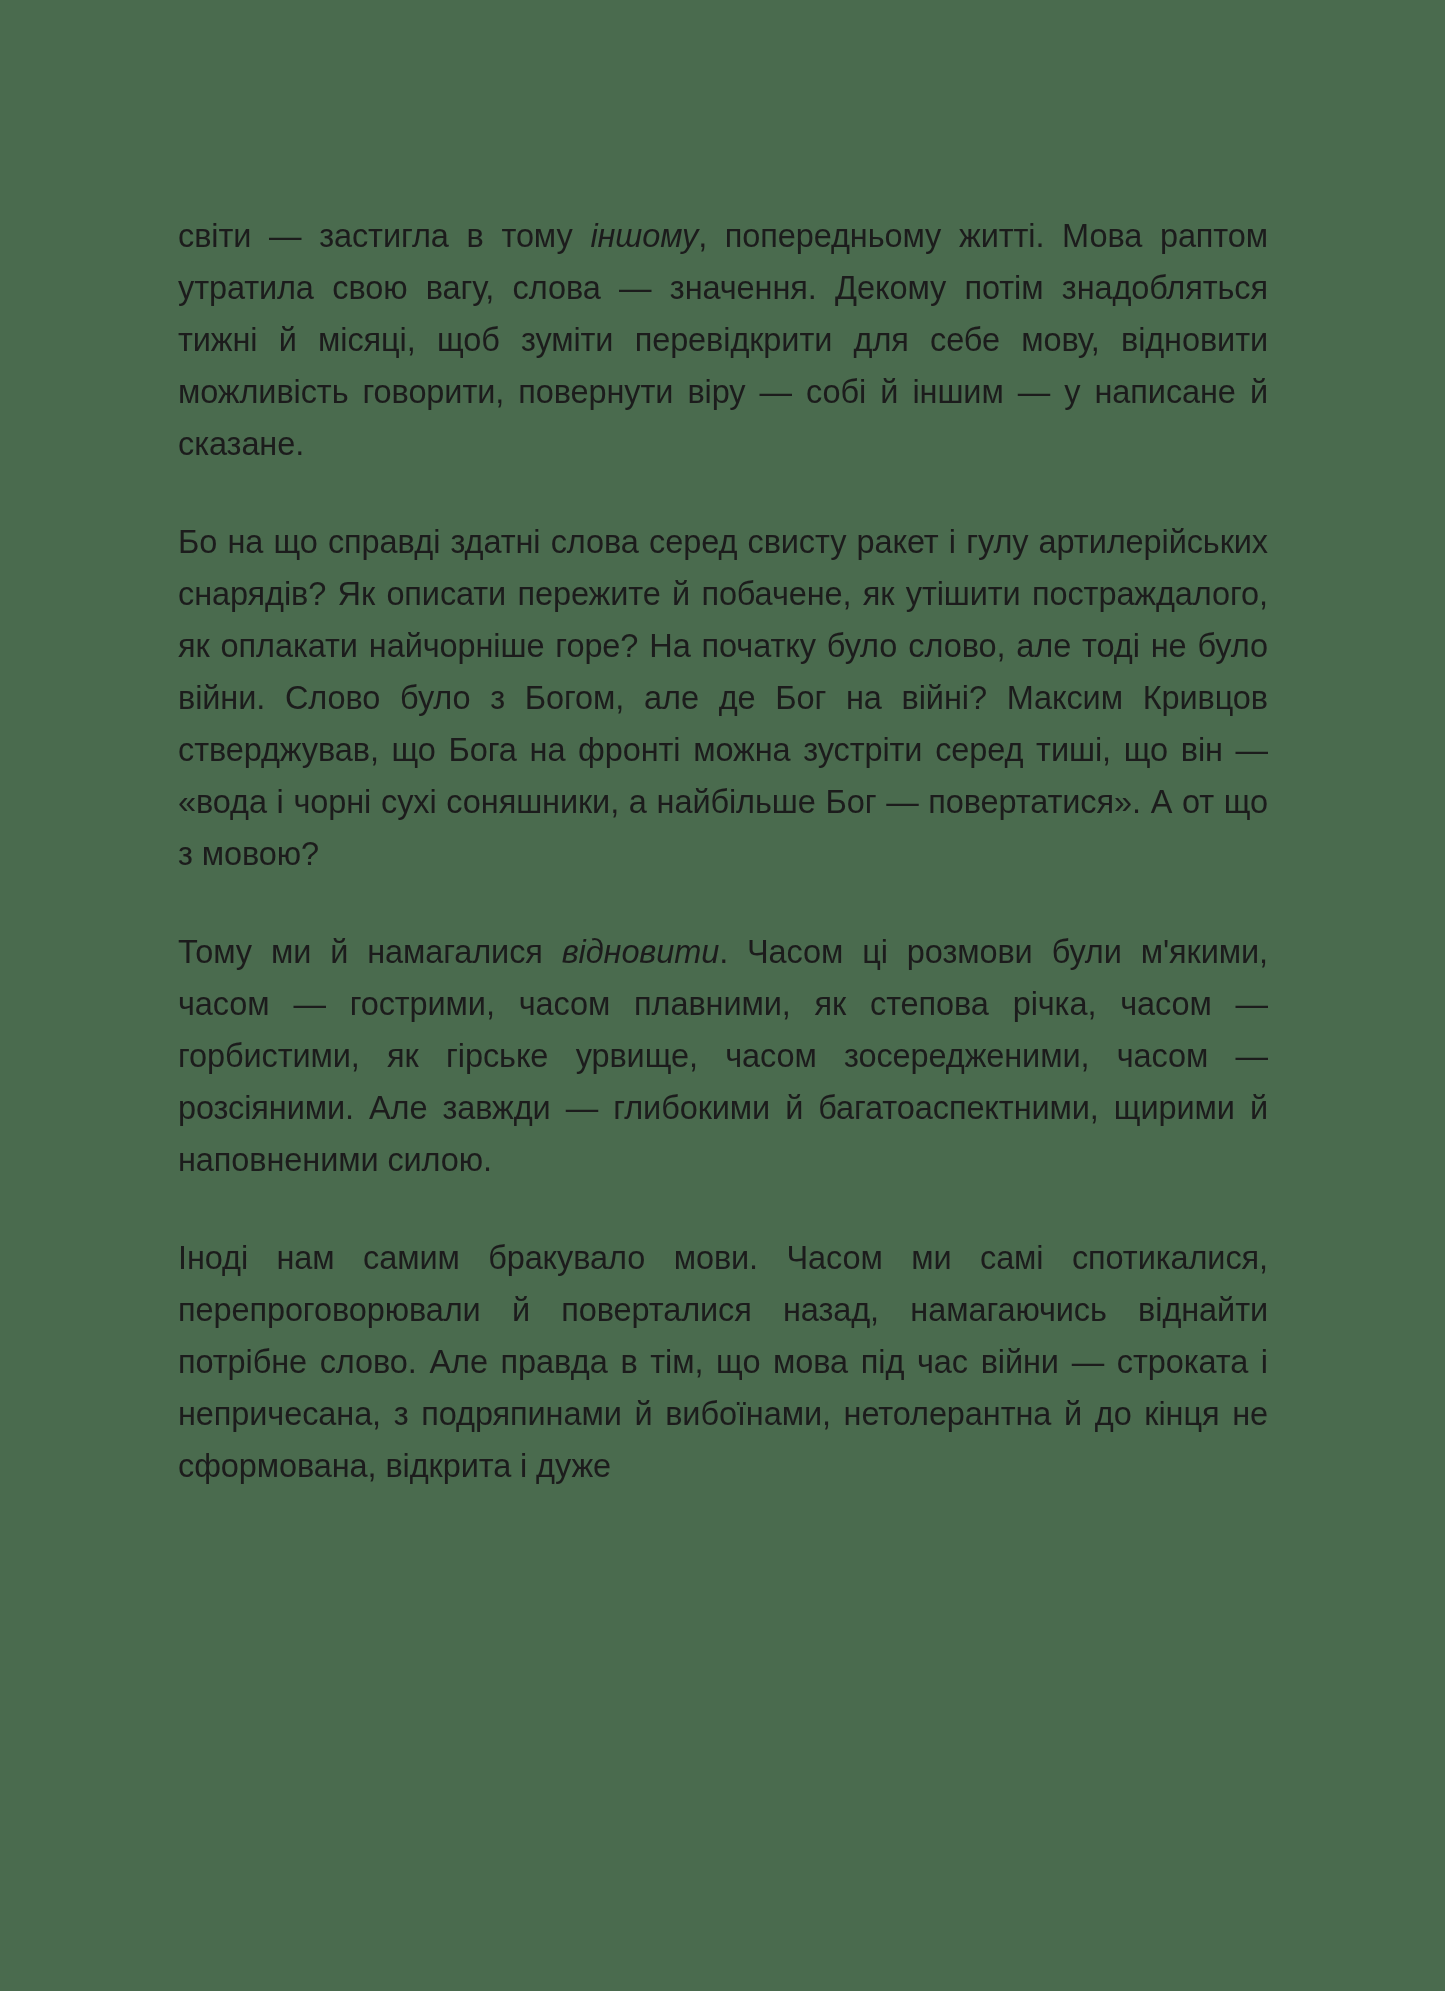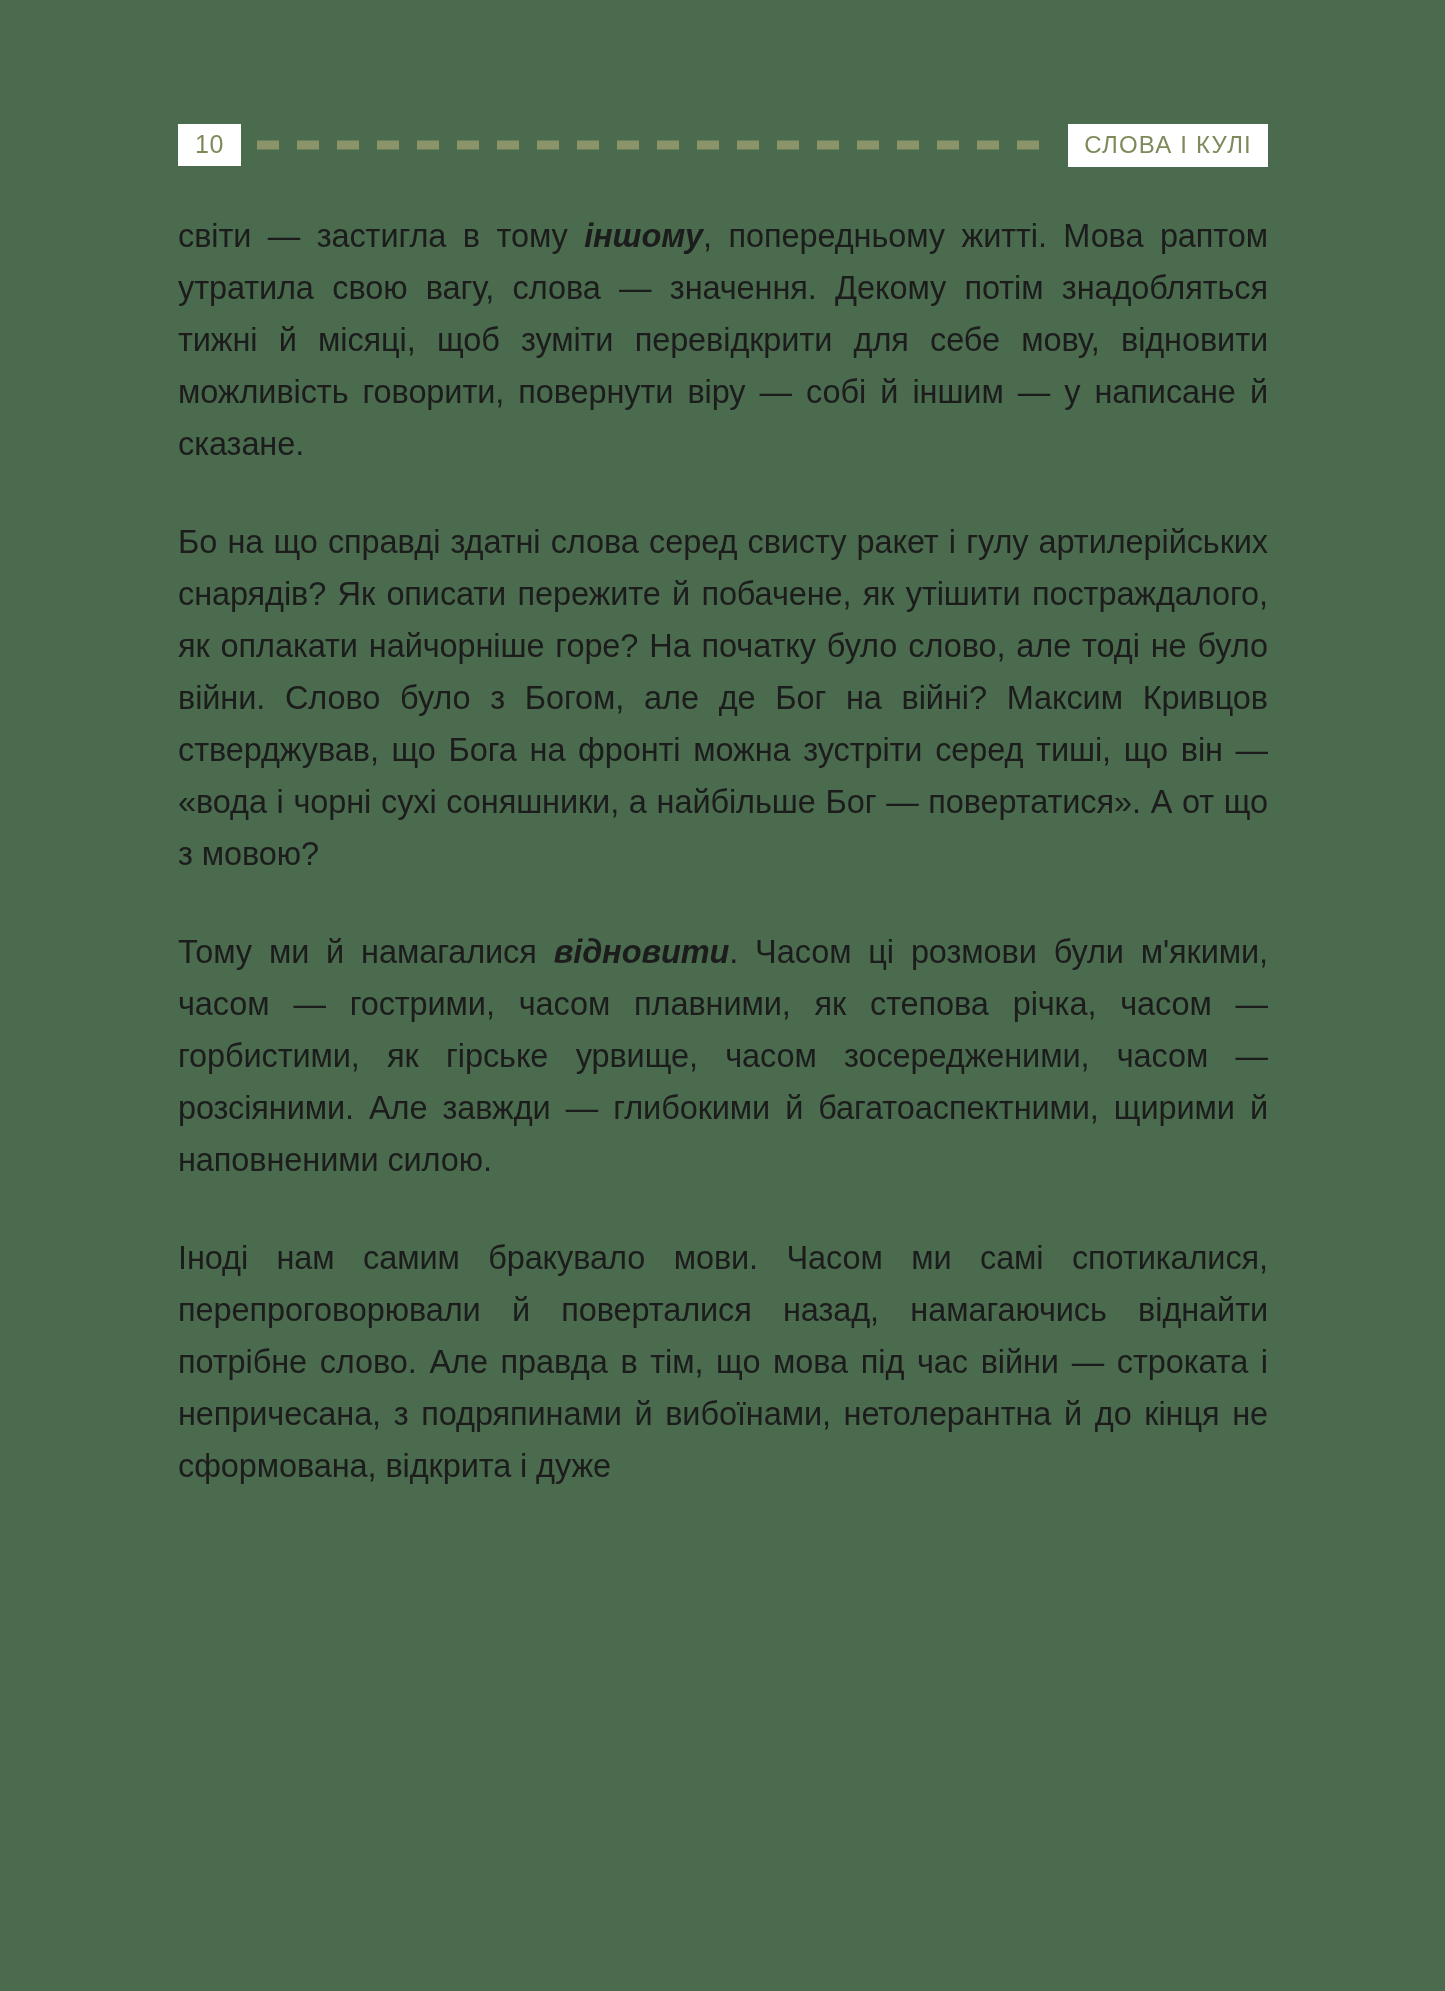--- a/index.html
+++ b/index.html
@@ -103,33 +103,27 @@
     -webkit-font-smoothing: none;
   }
 
   .para:last-child {
     margin-bottom: 12px;
   }
 
   .para i,
   .para em {
     font-style: italic;
-    font-weight: bold;
   }
 </style>
 </head>
 <body>
 
 <div class="page">
 
-  <div class="running-head">
-    <div class="folio-box">10</div>
-    <div class="head-rule"></div>
-    <div class="head-title-box">СЛОВА І КУЛІ</div>
-  </div>
 
   <div class="body-col">
     <p class="para">світи — застигла в тому <i>іншому</i>, попередньому житті. Мова раптом утратила свою вагу, слова — значення. Декому потім знадобляться тижні й місяці, щоб зуміти перевідкрити для себе мову, відновити можливість говорити, повернути віру — собі й іншим — у написане й сказане.</p>
     <p class="para">Бо на що справді здатні слова серед свисту ракет і гулу артилерійських снарядів? Як описати пережите й побачене, як утішити постраждалого, як оплакати найчорніше горе? На початку було слово, але тоді не було війни. Слово було з Богом, але де Бог на війні? Максим Кривцов стверджував, що Бога на фронті можна зустріти серед тиші, що він — «вода і чорні сухі соняшники, а найбільше Бог — повертатися». А от що з мовою?</p>
     <p class="para">Тому ми й намагалися <i>відновити</i>. Часом ці розмови були м'якими, часом — гострими, часом плавними, як степова річка, часом — горбистими, як гірське урвище, часом зосередженими, часом — розсіяними. Але завжди — глибокими й багатоаспектними, щирими й наповненими силою.</p>
     <p class="para">Іноді нам самим бракувало мови. Часом ми самі спотикалися, перепроговорювали й поверталися назад, намагаючись віднайти потрібне слово. Але правда в тім, що мова під час війни — строката і непричесана, з подряпинами й вибоїнами, нетолерантна й до кінця не сформована, відкрита і дуже</p>
   </div>
 
 </div>
 

